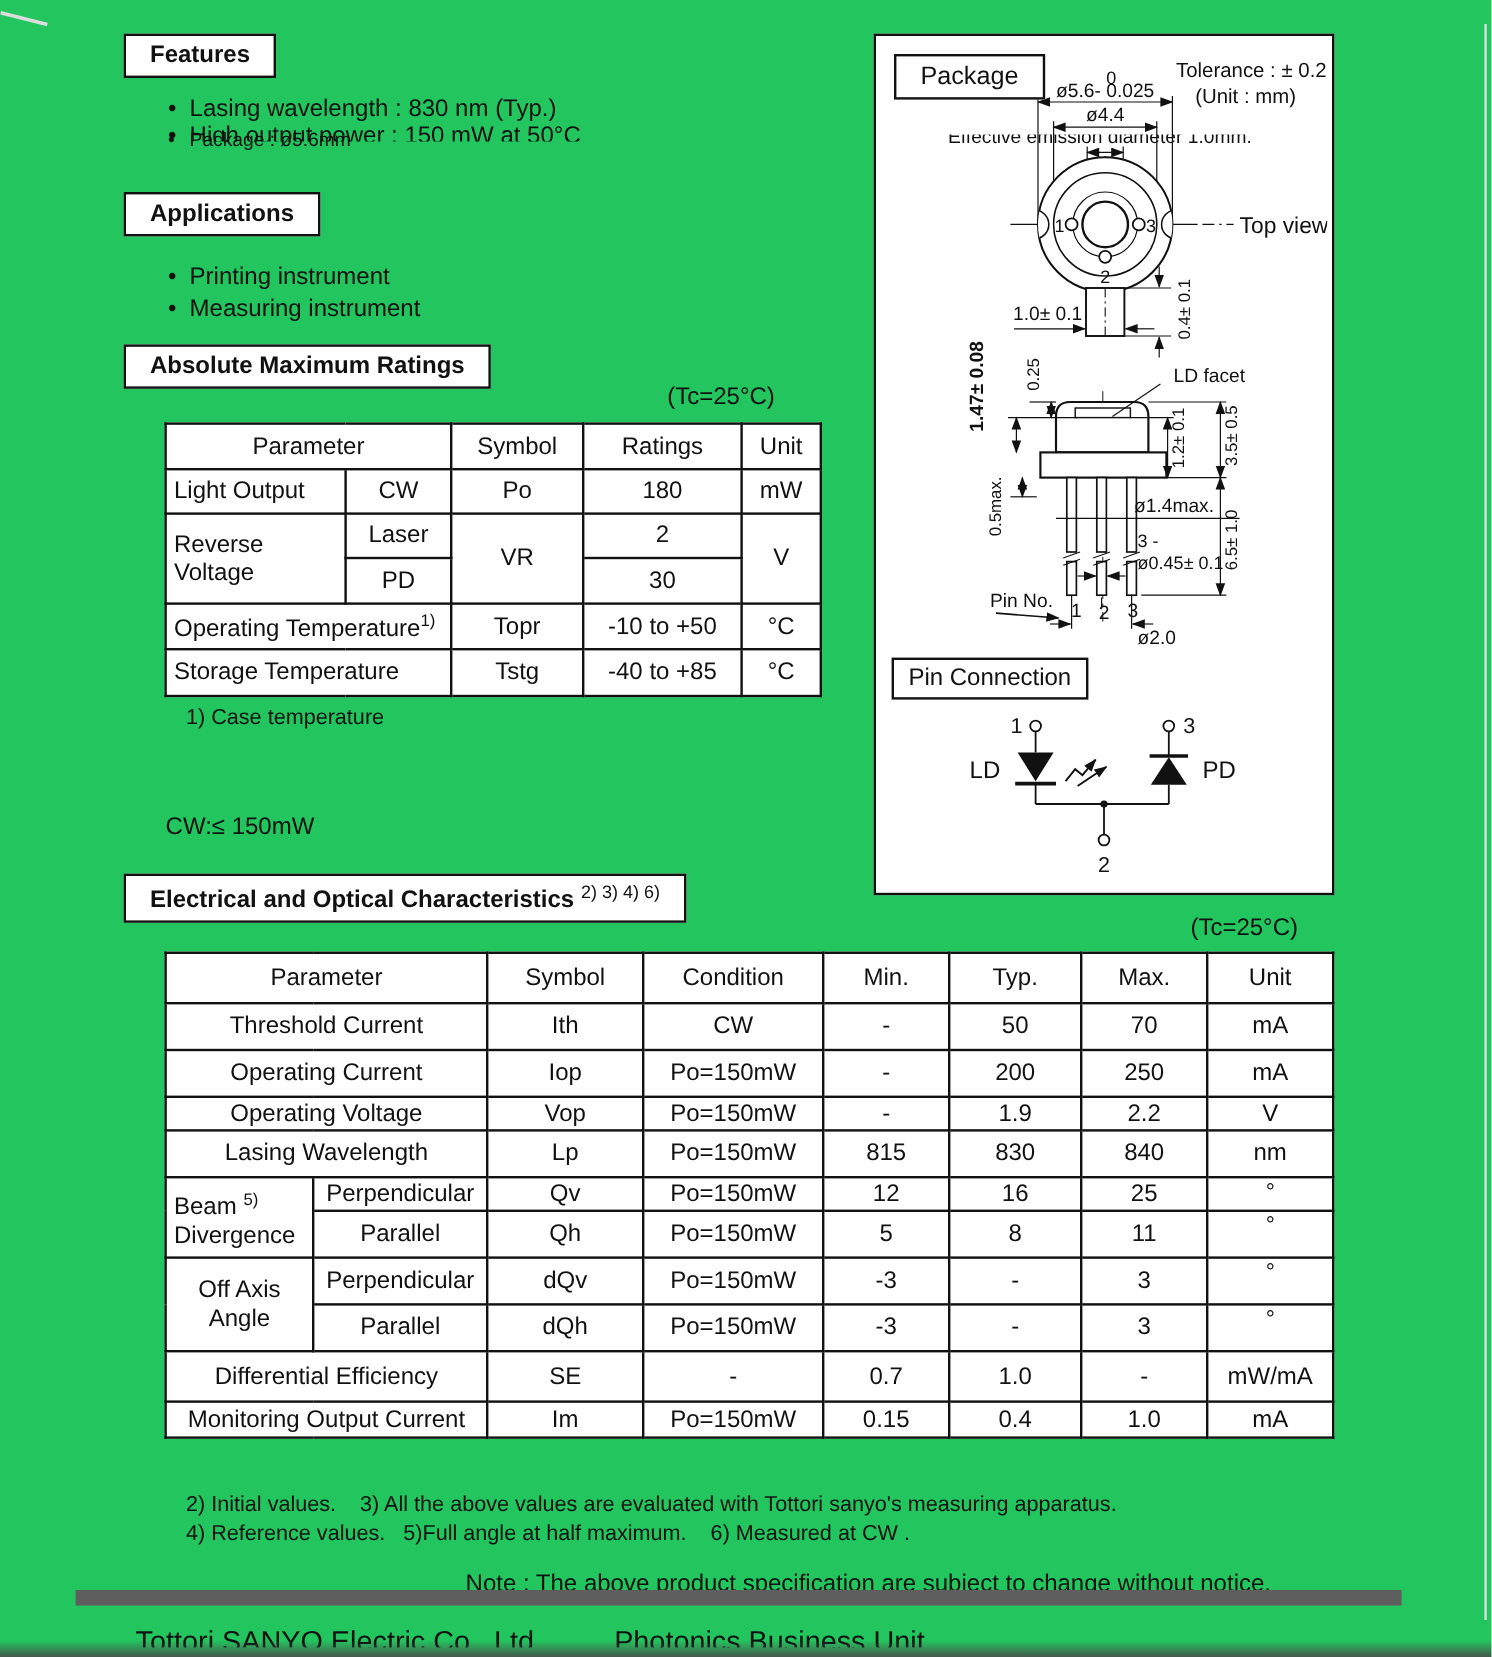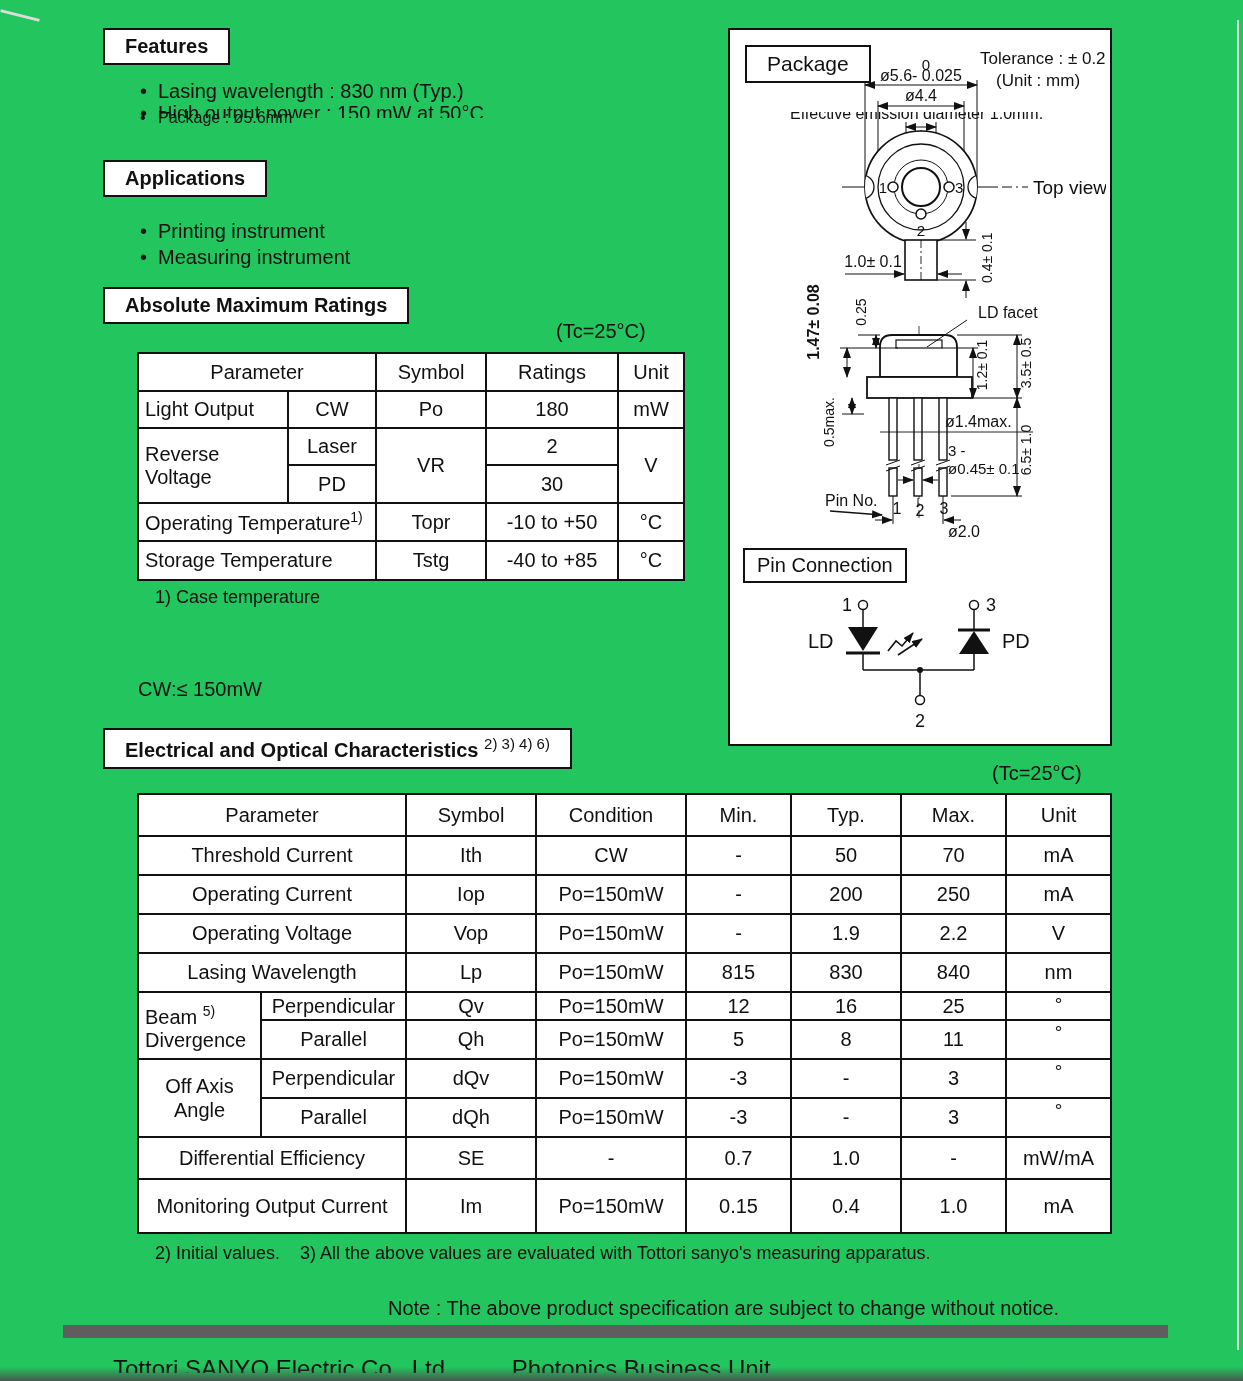--- a/index.html
+++ b/index.html
@@ -1,18 +1,18 @@
 <!DOCTYPE html>
 <html><head>
 <meta charset="utf-8">
 <style>
   html,body{margin:0;padding:0;background:#fff;}
   body{font-family:"Liberation Sans", sans-serif;color:#111;}
   .page{position:relative;width:1243px;height:1381px;background:#22c55e;overflow:hidden;}
-  .abs{position:absolute;}
+  .abs{position:absolute;margin-top:12px;}
   .sec-box{position:absolute;border:2px solid #111;background:#fff;padding:5px 20px;font-size:20px;font-weight:bold;white-space:nowrap;}
   .sec-box.plain{font-weight:400;font-size:21px;}
   .bullet-line{position:absolute;font-size:20px;white-space:nowrap;}
   .bullet{display:inline-block;width:18px;}
   .tc{position:absolute;font-size:20px;}
   .tbl{position:absolute;border-collapse:collapse;table-layout:fixed;background:#fff;}
   .tbl td{border:2px solid #111;text-align:center;font-size:20px;padding:0 2px;overflow:hidden;}
   .tbl td.left{text-align:left;padding-left:6px;}
   .tbl td.deg{vertical-align:top;padding-top:1px;font-size:19px;}
   .sup{font-size:14px;vertical-align:super;}
@@ -162,21 +162,21 @@
     </tr>
     <tr style="height:39px">
       <td colspan="2">Operating Current</td>
       <td>Iop</td>
       <td>Po=150mW</td>
       <td>-</td>
       <td>200</td>
       <td>250</td>
       <td>mA</td>
     </tr>
-    <tr style="height:39px">
+    <tr style="height:28px">
       <td colspan="2">Operating Voltage</td>
       <td>Vop</td>
       <td>Po=150mW</td>
       <td>-</td>
       <td>1.9</td>
       <td>2.2</td>
       <td>V</td>
     </tr>
     <tr style="height:39px">
       <td colspan="2">Lasing Wavelength</td>
@@ -237,33 +237,34 @@
     </tr>
     <tr style="height:42px">
       <td colspan="2">Differential Efficiency</td>
       <td>SE</td>
       <td>-</td>
       <td>0.7</td>
       <td>1.0</td>
       <td>-</td>
       <td>mW/mA</td>
     </tr>
-    <tr style="height:54px">
+    <tr style="height:30px">
       <td colspan="2">Monitoring Output Current</td>
       <td>Im</td>
       <td>Po=150mW</td>
       <td>0.15</td>
       <td>0.4</td>
       <td>1.0</td>
       <td>mA</td>
     </tr>
   </tbody>
     </table>
 
   <div class="note-sm pre" style="left:155px;top:1243px;">2) Initial values.    3) All the above values are evaluated with Tottori sanyo's measuring apparatus.</div>
+  <div class="note-sm pre" style="left:155px;top:1267px;">4) Reference values.   5)Full angle at half maximum.    6) Measured at CW .</div>
   <div class="abs" style="left:388px;top:1297px;font-size:20px;">Note : The above product specification are subject to change without notice.</div>
 
   <div class="pkg-box">
     <svg class="pkg-svg" width="376" height="710" viewBox="0 0 376 710">
       <defs>
         <marker id="ae" markerWidth="12" markerHeight="10" refX="10" refY="4" orient="auto" markerUnits="userSpaceOnUse">
           <path d="M0,0 L11,4 L0,8 z" fill="#111"></path>
         </marker>
         <marker id="as" markerWidth="12" markerHeight="10" refX="1" refY="4" orient="auto" markerUnits="userSpaceOnUse">
           <path d="M11,0 L0,4 L11,8 z" fill="#111"></path>

